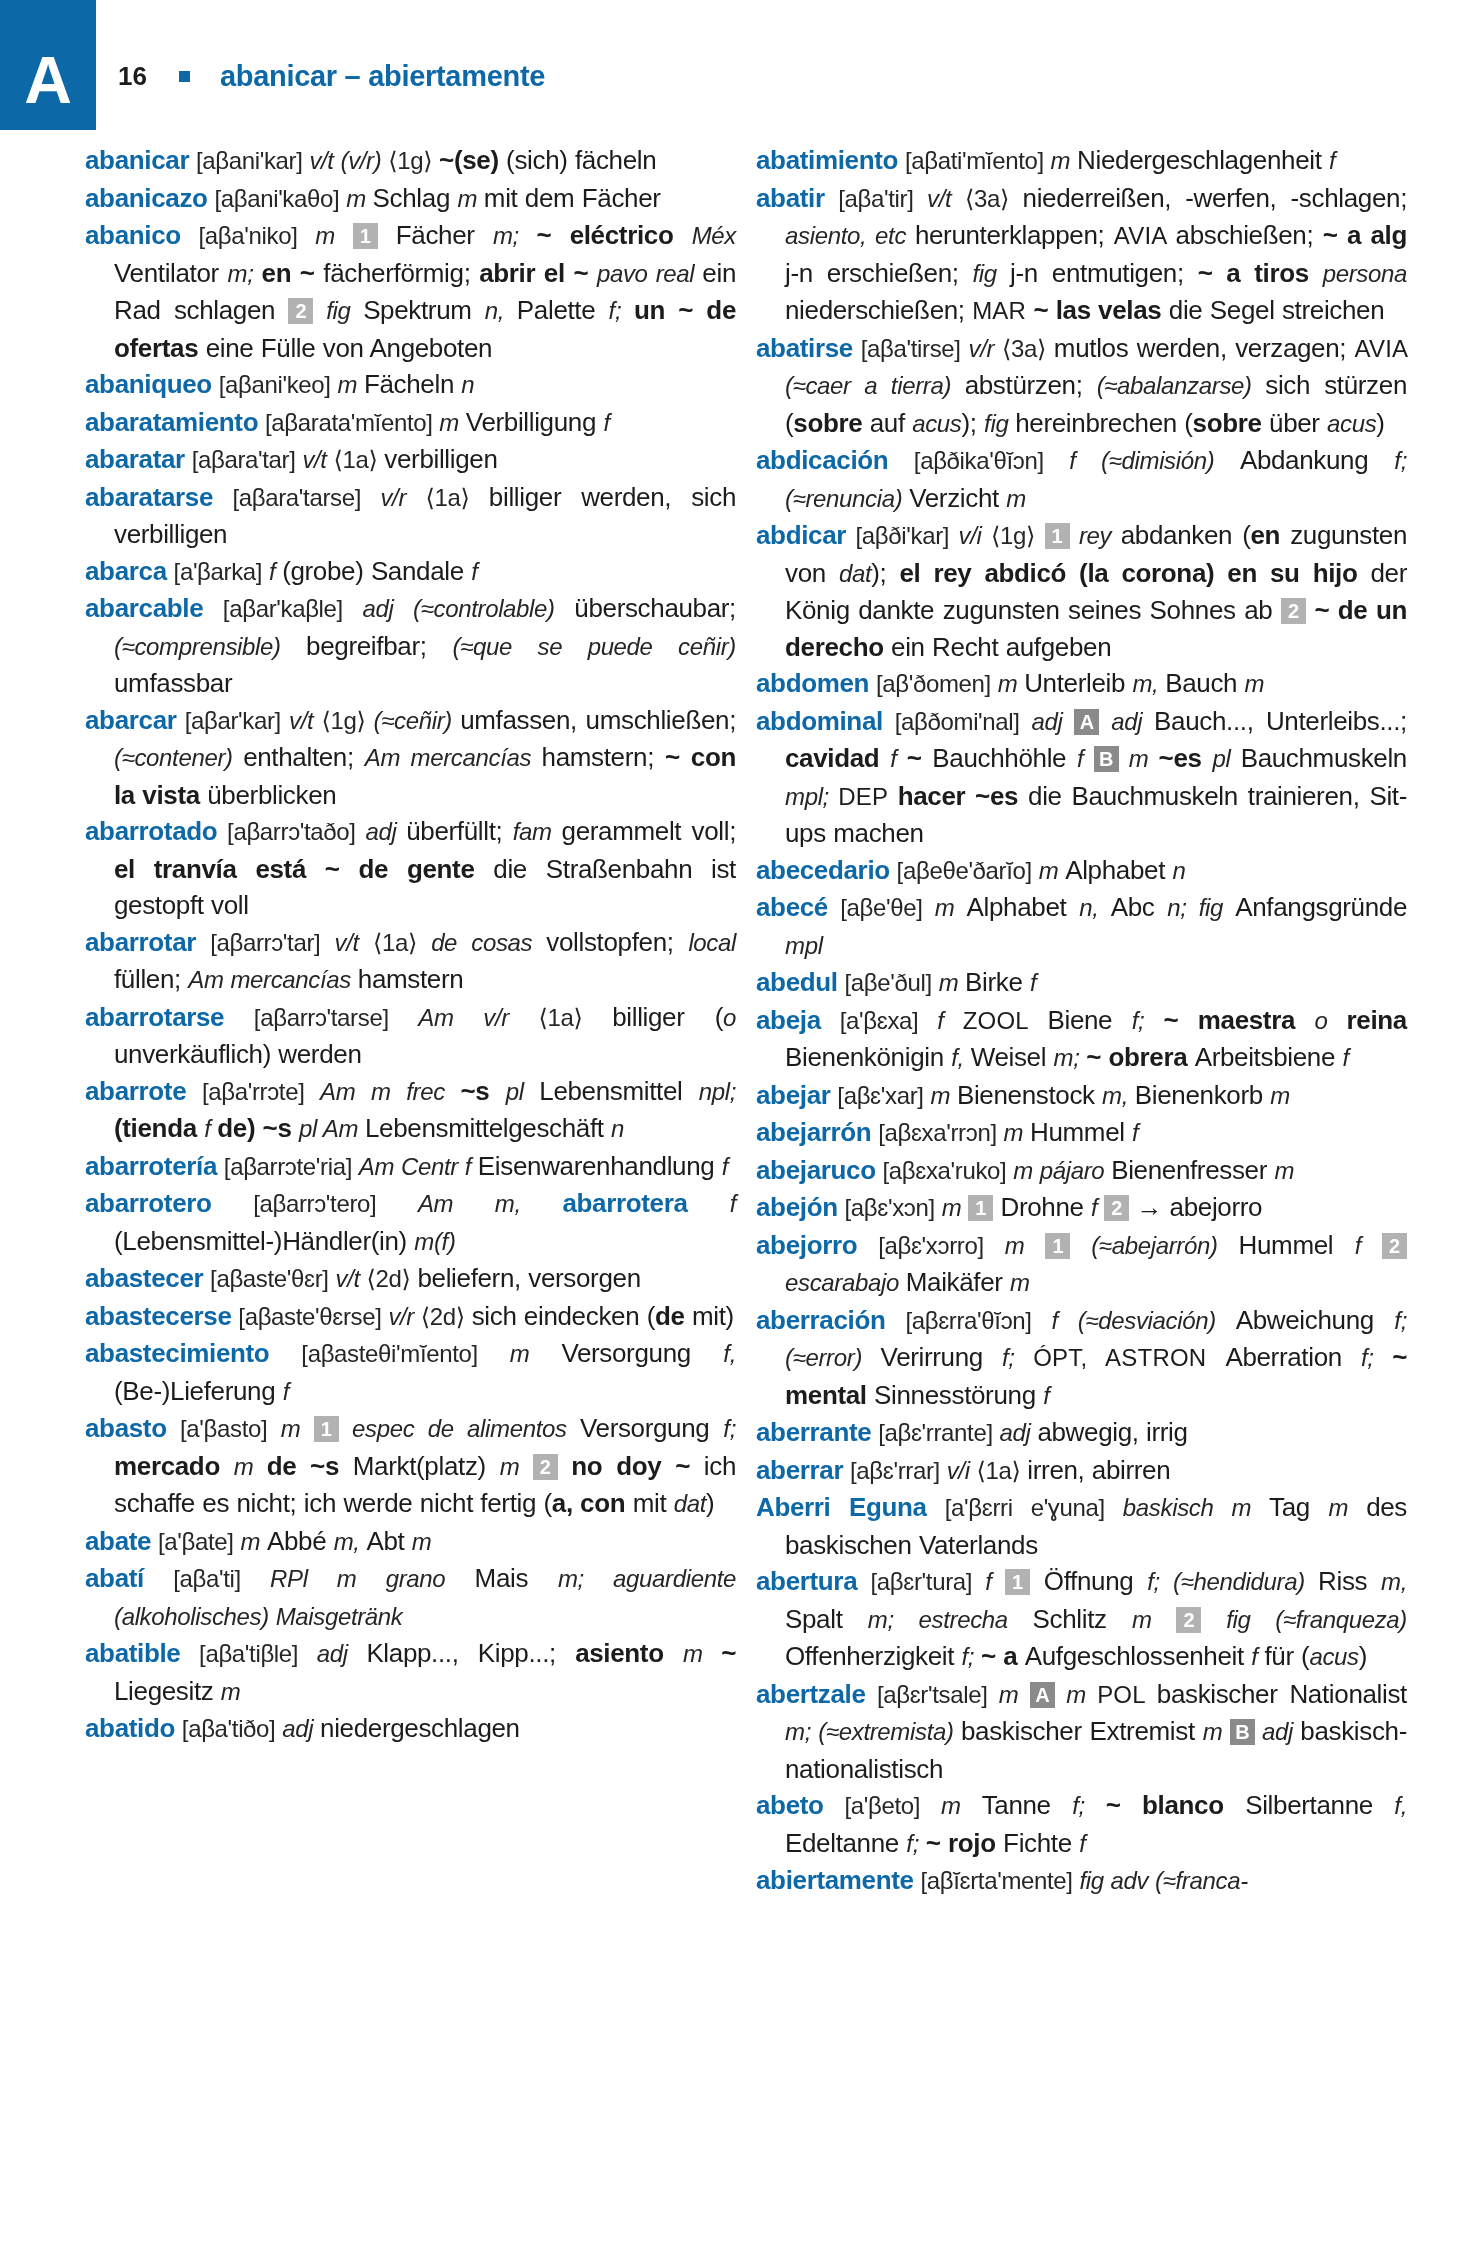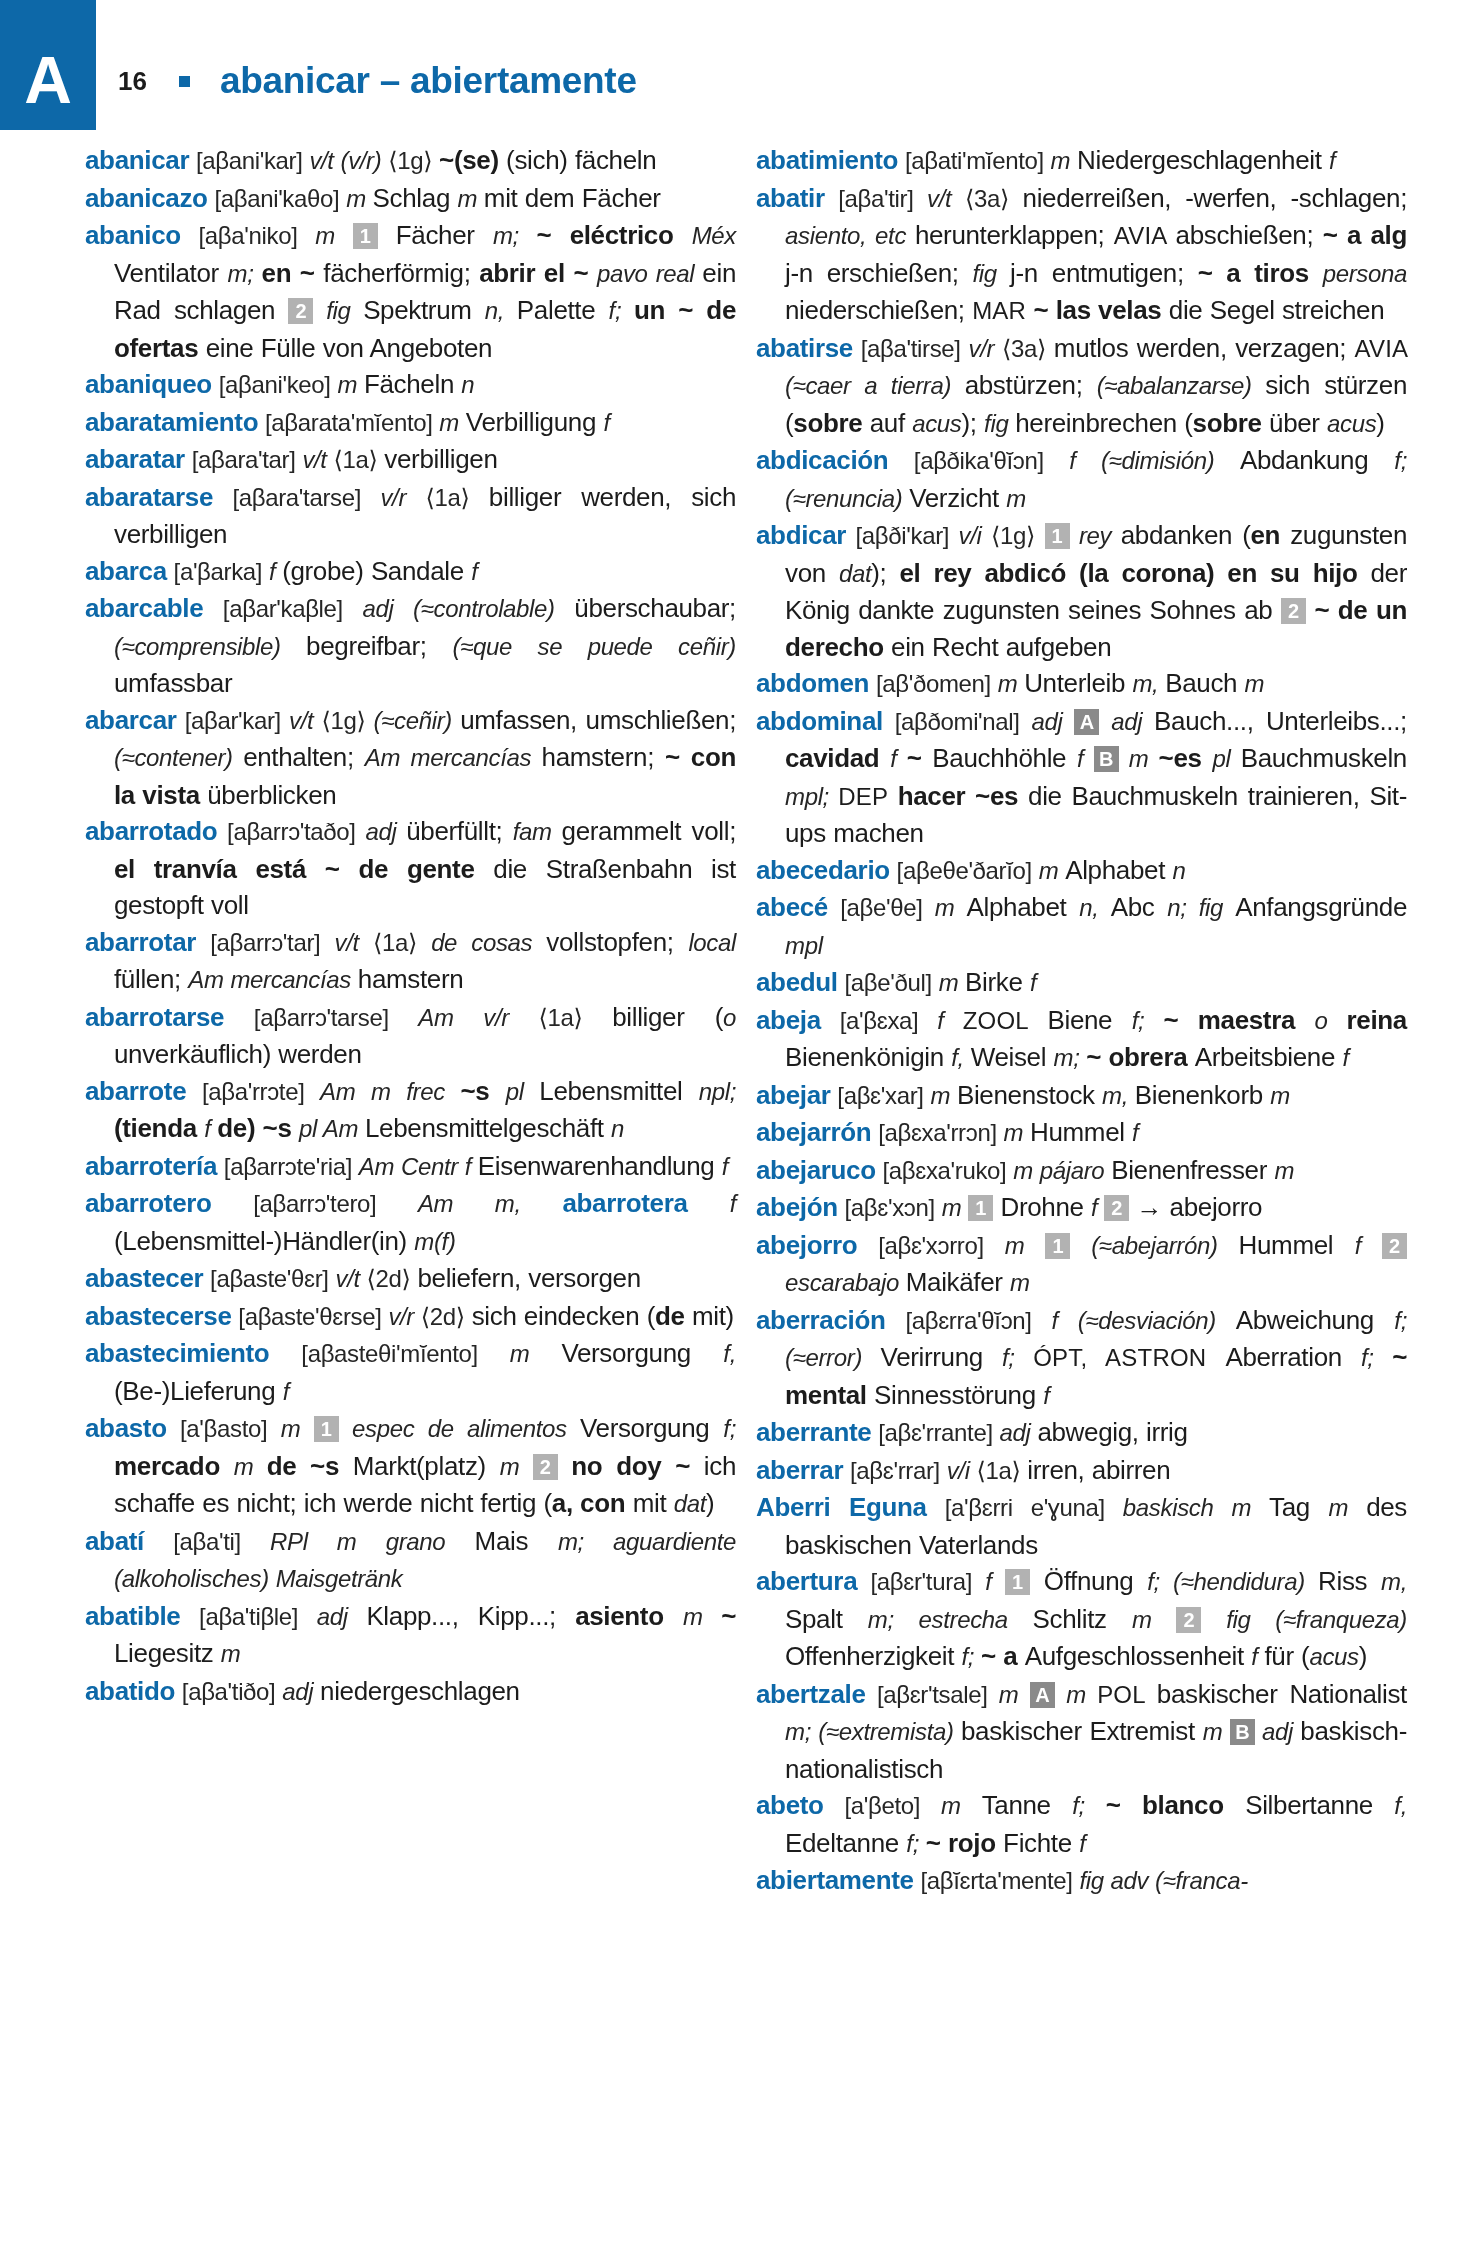--- a/index.html
+++ b/index.html
@@ -33,21 +33,21 @@
     display:flex;align-items:center;
   }
   .pagenum{
     font-size:26px;font-weight:bold;color:#1c1c1c;
   }
   .bullet{
     width:11px;height:11px;background:var(--blue);
     display:inline-block;margin:0 30px 0 32px;
   }
   .range{
-    font-size:37px;font-weight:bold;color:var(--blue);
+    font-size:29px;font-weight:bold;color:var(--blue);
     letter-spacing:-0.3px;
   }
   .columns{
     position:absolute;left:85px;right:70px;top:142px;bottom:0;
     display:flex;gap:20px;
   }
   .col{flex:1 1 0;min-width:0;}
   .entry{
     font-size:26px;
     line-height:36.5px;
@@ -102,20 +102,21 @@
         <div class="entry"><span class="hw">abarrotado</span><span class="pr"> [aβarrɔ'taðo] </span><span class="gr">adj </span><span class="tx">überfüllt; </span><span class="gr">fam </span><span class="tx">gerammelt voll; </span><span class="bd">el tranvía está ~ de gente </span><span class="tx">die Straßenbahn ist gestopft voll</span></div>
         <div class="entry"><span class="hw">abarrotar</span><span class="pr"> [aβarrɔ'tar] </span><span class="gr">v/t </span><span class="pr">⟨1a⟩ </span><span class="gr">de cosas </span><span class="tx">vollstopfen; </span><span class="gr">local </span><span class="tx">füllen; </span><span class="gr">Am mercancías </span><span class="tx">hamstern</span></div>
         <div class="entry"><span class="hw">abarrotarse</span><span class="pr"> [aβarrɔ'tarse] </span><span class="gr">Am v/r </span><span class="pr">⟨1a⟩ </span><span class="tx">billiger (</span><span class="gr">o </span><span class="tx">unverkäuflich) werden</span></div>
         <div class="entry"><span class="hw">abarrote</span><span class="pr"> [aβa'rrɔte] </span><span class="gr">Am m frec </span><span class="bd">~s </span><span class="gr">pl </span><span class="tx">Lebensmittel </span><span class="gr">npl; </span><span class="bd">(tienda </span><span class="gr">f </span><span class="bd">de) ~s </span><span class="gr">pl Am </span><span class="tx">Lebensmittelgeschäft </span><span class="gr">n</span></div>
         <div class="entry"><span class="hw">abarrotería</span><span class="pr"> [aβarrɔte'ria] </span><span class="gr">Am Centr f </span><span class="tx">Eisenwarenhandlung </span><span class="gr">f</span></div>
         <div class="entry"><span class="hw">abarrotero</span><span class="pr"> [aβarrɔ'tero] </span><span class="gr">Am m, </span><span class="hw">abarrotera </span><span class="gr">f </span><span class="tx">(Lebensmittel-)Händler(in) </span><span class="gr">m(f)</span></div>
         <div class="entry"><span class="hw">abastecer</span><span class="pr"> [aβaste'θɛr] </span><span class="gr">v/t </span><span class="pr">⟨2d⟩ </span><span class="tx">beliefern, versorgen</span></div>
         <div class="entry"><span class="hw">abastecerse</span><span class="pr"> [aβaste'θɛrse] </span><span class="gr">v/r </span><span class="pr">⟨2d⟩ </span><span class="tx">sich eindecken (</span><span class="bd">de </span><span class="tx">mit)</span></div>
         <div class="entry"><span class="hw">abastecimiento</span><span class="pr"> [aβasteθi'mĭento] </span><span class="gr">m </span><span class="tx">Versorgung </span><span class="gr">f, </span><span class="tx">(Be-)Lieferung </span><span class="gr">f</span></div>
         <div class="entry"><span class="hw">abasto</span><span class="pr"> [a'βasto] </span><span class="gr">m </span><span class="nbox">1</span><span class="gr"> espec de alimentos </span><span class="tx">Versorgung </span><span class="gr">f; </span><span class="bd">mercado </span><span class="gr">m </span><span class="bd">de ~s </span><span class="tx">Markt(platz) </span><span class="gr">m </span><span class="nbox">2</span><span class="bd"> no doy ~ </span><span class="tx">ich schaffe es nicht; ich werde nicht fertig (</span><span class="bd">a, con </span><span class="tx">mit </span><span class="gr">dat</span><span class="tx">)</span></div>
+        <div class="entry"><span class="hw">abate</span><span class="pr"> [a'βate] </span><span class="gr">m </span><span class="tx">Abbé </span><span class="gr">m, </span><span class="tx">Abt </span><span class="gr">m</span></div>
         <div class="entry"><span class="hw">abatí</span><span class="pr"> [aβa'ti] </span><span class="gr">RPl m grano </span><span class="tx">Mais </span><span class="gr">m; aguardiente </span><span class="gr">(alkoholisches) Maisgetränk</span></div>
         <div class="entry"><span class="hw">abatible</span><span class="pr"> [aβa'tiβle] </span><span class="gr">adj </span><span class="tx">Klapp..., Kipp...; </span><span class="bd">asiento </span><span class="gr">m </span><span class="bd">~ </span><span class="tx">Liegesitz </span><span class="gr">m</span></div>
         <div class="entry"><span class="hw">abatido</span><span class="pr"> [aβa'tiðo] </span><span class="gr">adj </span><span class="tx">niedergeschlagen</span></div>
       </div>
     <div class="col">
         <div class="entry"><span class="hw">abatimiento</span><span class="pr"> [aβati'mĭento] </span><span class="gr">m </span><span class="tx">Niedergeschlagenheit </span><span class="gr">f</span></div>
         <div class="entry"><span class="hw">abatir</span><span class="pr"> [aβa'tir] </span><span class="gr">v/t </span><span class="pr">⟨3a⟩ </span><span class="tx">niederreißen, -werfen, -schlagen; </span><span class="gr">asiento, etc </span><span class="tx">herunterklappen; </span><span class="sc">AVIA </span><span class="tx">abschießen; </span><span class="bd">~ a alg </span><span class="tx">j-n erschießen; </span><span class="gr">fig </span><span class="tx">j-n entmutigen; </span><span class="bd">~ a tiros </span><span class="gr">persona </span><span class="tx">niederschießen; </span><span class="sc">MAR </span><span class="bd">~ las velas </span><span class="tx">die Segel streichen</span></div>
         <div class="entry"><span class="hw">abatirse</span><span class="pr"> [aβa'tirse] </span><span class="gr">v/r </span><span class="pr">⟨3a⟩ </span><span class="tx">mutlos werden, verzagen; </span><span class="sc">AVIA </span><span class="gr">(≈caer a tierra) </span><span class="tx">abstürzen; </span><span class="gr">(≈abalanzarse) </span><span class="tx">sich stürzen (</span><span class="bd">sobre </span><span class="tx">auf </span><span class="gr">acus</span><span class="tx">); </span><span class="gr">fig </span><span class="tx">hereinbrechen (</span><span class="bd">sobre </span><span class="tx">über </span><span class="gr">acus</span><span class="tx">)</span></div>
         <div class="entry"><span class="hw">abdicación</span><span class="pr"> [aβðika'θĭɔn] </span><span class="gr">f (≈dimisión) </span><span class="tx">Abdankung </span><span class="gr">f; (≈renuncia) </span><span class="tx">Verzicht </span><span class="gr">m</span></div>
         <div class="entry"><span class="hw">abdicar</span><span class="pr"> [aβði'kar] </span><span class="gr">v/i </span><span class="pr">⟨1g⟩ </span><span class="nbox">1</span><span class="gr"> rey </span><span class="tx">abdanken (</span><span class="bd">en </span><span class="tx">zugunsten von </span><span class="gr">dat</span><span class="tx">); </span><span class="bd">el rey abdicó (la corona) en su hijo </span><span class="tx">der König dankte zugunsten seines Sohnes ab </span><span class="nbox">2</span><span class="bd"> ~ de un derecho </span><span class="tx">ein Recht aufgeben</span></div>

